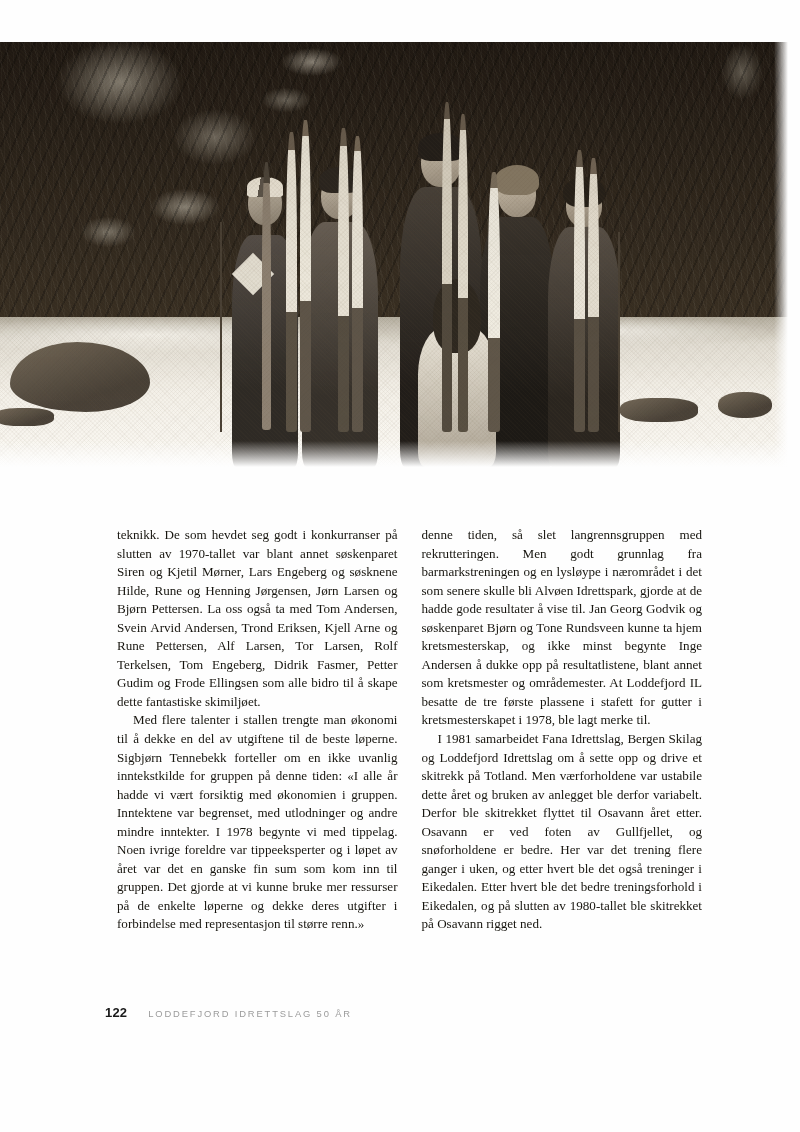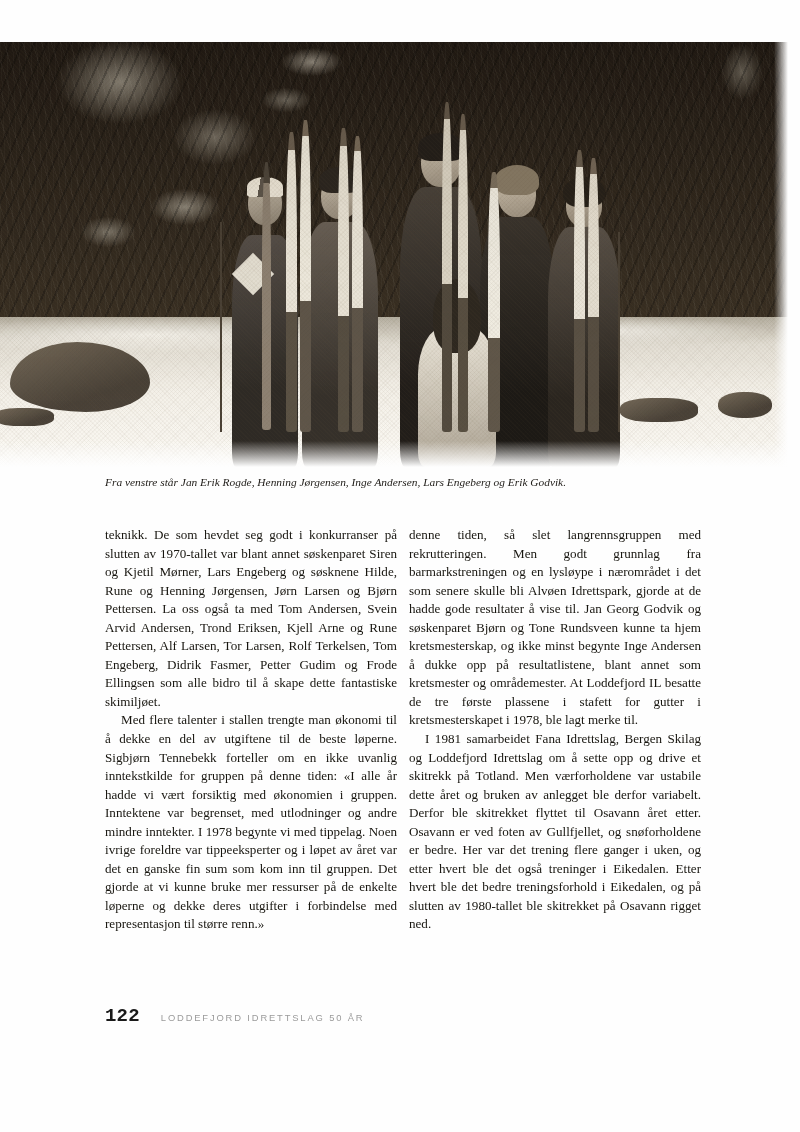--- a/index.html
+++ b/index.html
@@ -134,42 +134,43 @@
     display: flex;
     gap: 12px;
   }
   .column {
     width: 292px;
     font-size: 13.1px;
     line-height: 18.55px;
     text-align: justify;
     color: #17150f;
     font-family: "Liberation Serif", serif;
+    margin-left: 12px;
   }
   .column p {
     margin: 0;
     text-indent: 0;
     hyphens: manual;
   }
   .column p.indent {
     text-indent: 16px;
   }
 
   
   #footer {
     position: absolute;
     left: 105px;
     top: 1005px;
     display: flex;
     align-items: baseline;
     gap: 21px;
   }
   #folio {
-    font-family: Liberation Mono, monospace;
-    font-size: 19px;
+    font-family: Liberation Sans, sans-serif;
+    font-size: 13px;
     font-weight: 700;
     color: #1a1a1a;
     letter-spacing: .2px;
   }
   #running-head {
     font-family: "Liberation Sans", sans-serif;
     font-size: 9.4px;
     letter-spacing: 1.85px;
     color: #9b9b9b;
     text-transform: uppercase;
@@ -243,21 +244,20 @@
       <div class="pole" style="left:618px; top:190px; height:200px;"></div>
 
       <div style="position:absolute; inset:0; background:repeating-linear-gradient(45deg, rgba(120,100,70,.05) 0 1px, transparent 1px 3px), repeating-linear-gradient(-45deg, rgba(60,45,25,.04) 0 1px, transparent 1px 3px);"></div>
       <div style="position:absolute; inset:0; background:linear-gradient(180deg, rgba(92,72,44,.16), rgba(120,102,72,.05) 55%, rgba(255,253,248,.10)); mix-blend-mode:multiply;"></div>
       <div style="position:absolute; left:0; bottom:0; width:788px; height:26px; background:linear-gradient(180deg, rgba(254,254,252,0), #fefefe);"></div>
       <div style="position:absolute; right:0; top:0; width:14px; height:100%; background:linear-gradient(90deg, rgba(254,254,252,0), #fefefe);"></div>
     </div>
   </figure>
 
   <figcaption id="caption">
-    <div>Fra venstre står Jan Erik Rogde, Henning Jørgensen, Inge Andersen, Lars Engeberg og Erik Godvik.</div>
   </figcaption>
 
   <div id="columns">
     <div class="column">
       <p>teknikk. De som hevdet seg godt i konkurranser på slutten av 1970-tallet var blant annet søskenparet Siren og Kjetil Mørner, Lars Engeberg og søsknene Hilde, Rune og Henning Jørgensen, Jørn Larsen og Bjørn Pettersen. La oss også ta med Tom Andersen, Svein Arvid Andersen, Trond Eriksen, Kjell Arne og Rune Pettersen, Alf Larsen, Tor Larsen, Rolf Terkelsen, Tom Engeberg, Didrik Fasmer, Petter Gudim og Frode Ellingsen som alle bidro til å skape dette fantastiske skimiljøet.</p>
       <p class="indent">Med flere talenter i stallen trengte man økonomi til å dekke en del av utgiftene til de beste løperne. Sigbjørn Tennebekk forteller om en ikke uvanlig inntekstkilde for gruppen på denne tiden: «I alle år hadde vi vært forsiktig med økonomien i gruppen. Inntektene var begrenset, med utlodninger og andre mindre inntekter. I 1978 begynte vi med tippelag. Noen ivrige foreldre var tippeeksperter og i løpet av året var det en ganske fin sum som kom inn til gruppen. Det gjorde at vi kunne bruke mer ressurser på de enkelte løperne og dekke deres utgifter i forbindelse med representasjon til større renn.»</p>
     </div>
     <div class="column">
       <p>denne tiden, så slet langrennsgruppen med rekrutteringen. Men godt grunnlag fra barmarkstreningen og en lysløype i nærområdet i det som senere skulle bli Alvøen Idrettspark, gjorde at de hadde gode resultater å vise til. Jan Georg Godvik og søskenparet Bjørn og Tone Rundsveen kunne ta hjem kretsmesterskap, og ikke minst begynte Inge Andersen å dukke opp på resultatlistene, blant annet som kretsmester og områdemester. At Loddefjord IL besatte de tre første plassene i stafett for gutter i kretsmesterskapet i 1978, ble lagt merke til.</p>
       <p class="indent">I 1981 samarbeidet Fana Idrettslag, Bergen Skilag og Loddefjord Idrettslag om å sette opp og drive et skitrekk på Totland. Men værforholdene var ustabile dette året og bruken av anlegget ble derfor variabelt. Derfor ble skitrekket flyttet til Osavann året etter. Osavann er ved foten av Gullfjellet, og snøforholdene er bedre. Her var det trening flere ganger i uken, og etter hvert ble det også treninger i Eikedalen. Etter hvert ble det bedre treningsforhold i Eikedalen, og på slutten av 1980-tallet ble skitrekket på Osavann rigget ned.</p>

